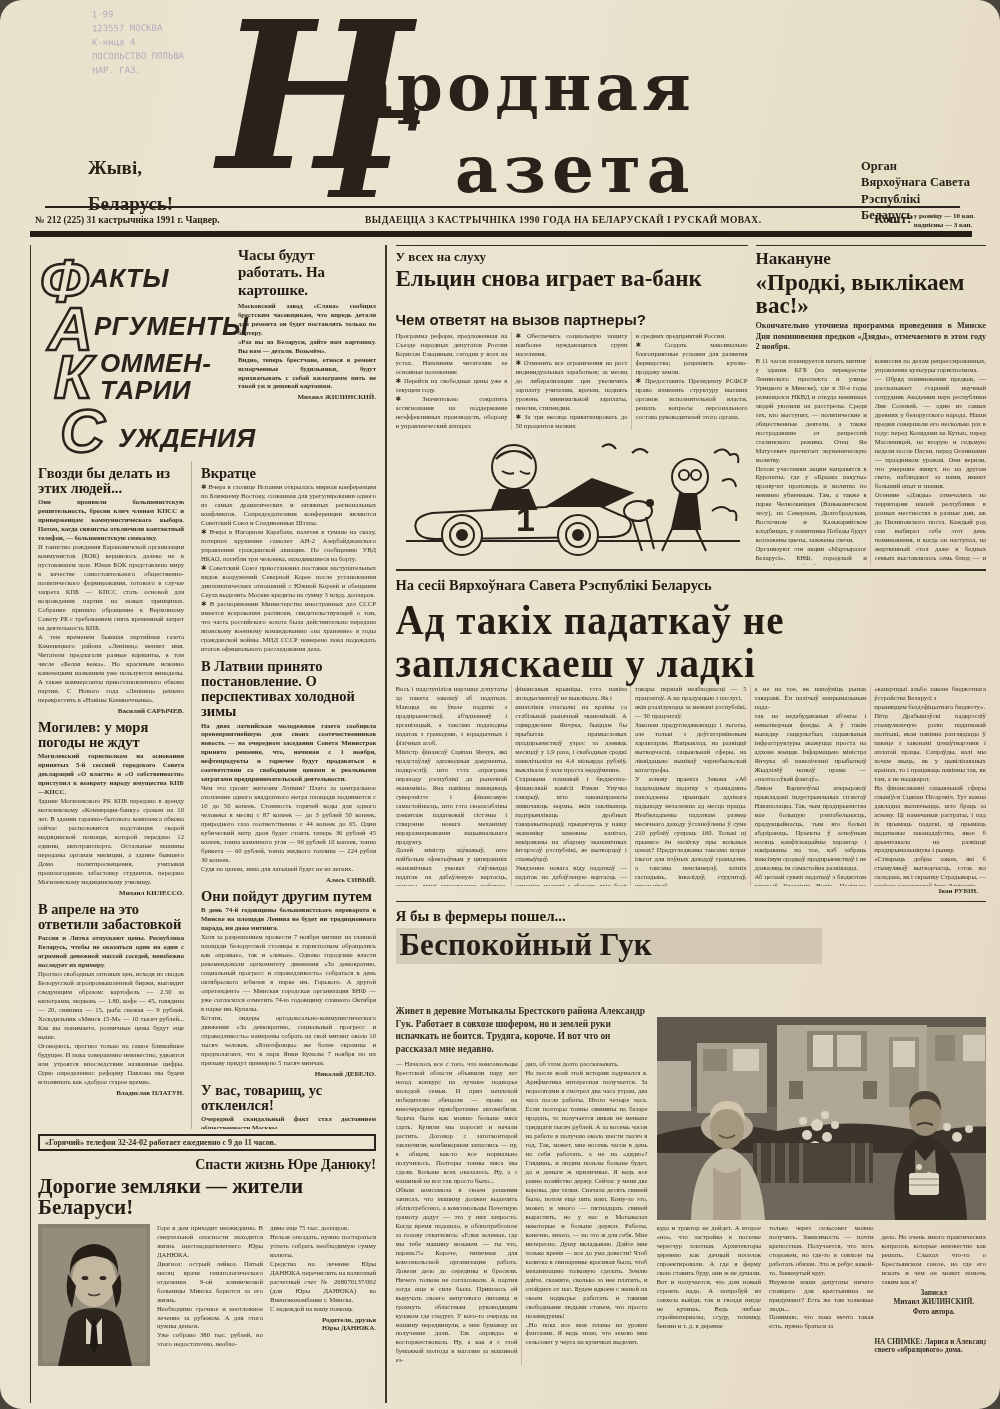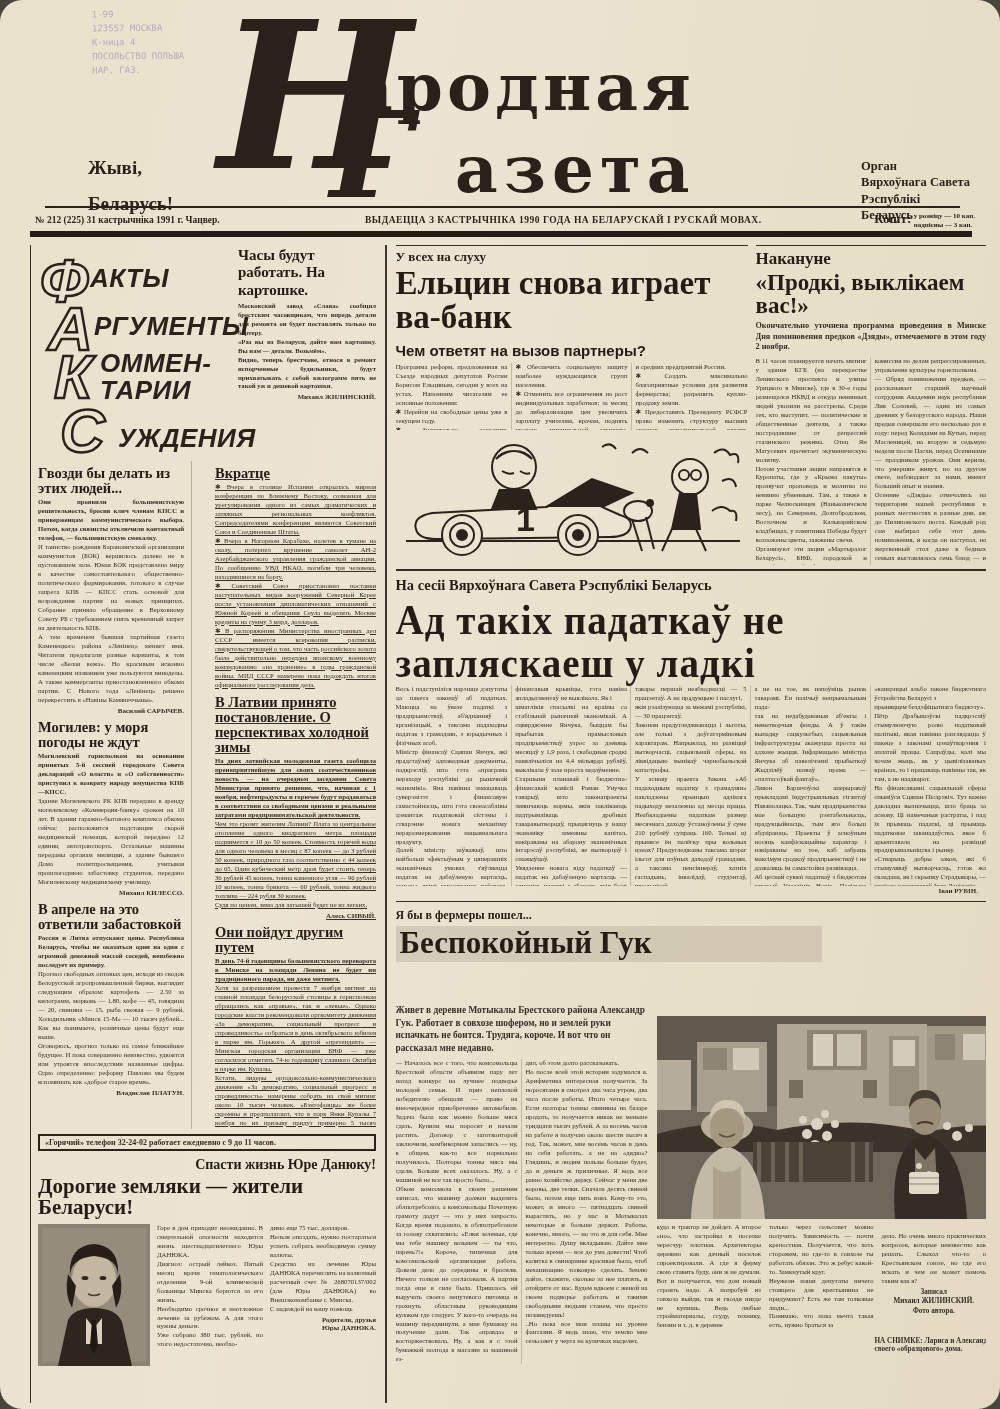--- a/index.html
+++ b/index.html
@@ -44,51 +44,51 @@
   .faks{position:relative;width:200px;flex:none;font-family:"Liberation Sans",sans-serif;}
   .faks-letter{position:absolute;font:italic 900 62px "Liberation Sans",sans-serif;
                color:#ece4d1;-webkit-text-stroke:2.5px #2a221b;}
   .faks-word{position:absolute;font:italic 800 26px "Liberation Sans",sans-serif;color:#2a221b;letter-spacing:.5px;}
   .chasy{flex:1;overflow:hidden;padding-top:2px;}
   .chasy .headline{font-size:15px;line-height:1.15;}
   .chasy .body{font-weight:bold;margin-top:3px;}
   
   .left-grid{display:flex;gap:7px;height:668px;overflow:hidden;flex:none;margin-top:4px;}
   .subA{width:146px;flex:none;overflow:hidden;}
-  .subB{flex:1;border-left:1px solid #b9ae96;padding-left:23px;overflow:hidden;text-decoration:underline;}
+  .subB{flex:1;border-left:1px solid #b9ae96;padding-left:9px;overflow:hidden;}
   .hotline{flex:none;border:2px solid #2a221b;margin-top:5px;padding:2px 5px;font-size:8px;font-weight:bold;}
   
   .danyuk{flex:1;overflow:hidden;margin-top:6px;}
   .danyuk .kicker{font-size:14px;text-align:right;}
   .danyuk .headline{font-size:21px;margin:3px 0 5px;}
   .danyuk-row{display:flex;gap:7px;}
   .danyuk-photo{width:112px;height:142px;flex:none;background:#8d8475;}
   .danyuk-col{flex:1;overflow:hidden;}
   
   .toprow{display:flex;gap:8px;height:320px;overflow:hidden;flex:none;}
   .yeltsin{width:352px;flex:none;display:flex;flex-direction:column;overflow:hidden;border-top:1.5px solid #352c24;padding-top:3px;}
   .yeltsin .kicker{font-size:13px;}
-  .yeltsin .headline{font-size:33px;margin:2px 0 8px;}
+  .yeltsin .headline{font-size:23px;margin:2px 0 21px;}
   .yeltsin .sub{font-family:"Liberation Sans",sans-serif;font-size:15px;font-weight:bold;color:#241c15;margin-bottom:4px;}
   .cols3{column-count:3;column-gap:8px;column-rule:1px solid #c4b99f;height:152px;overflow:hidden;}
   .cartoon{flex:1;margin-top:3px;}
   .prodki{flex:1;overflow:hidden;border-top:1.5px solid #352c24;padding-top:3px;}
   .prodki .kicker{font-size:17px;}
   .prodki .headline{font-size:23px;margin:2px 0 3px;}
   .prodki .lead{font-size:8.2px;line-height:1.3;margin-bottom:4px;}
   .cols2p{column-count:2;column-gap:8px;column-rule:1px solid #c4b99f;height:218px;overflow:hidden;}
   
   .tax{flex:none;height:322px;overflow:hidden;display:flex;flex-direction:column;}
   .tax .kicker{font-size:14.5px;margin-top:2px;}
   .tax .headline{font-size:39px;letter-spacing:1px;transform:scaleY(1.08);transform-origin:left top;margin:4px 0 8px;}
   .cols5{column-count:5;column-gap:8px;column-rule:1px solid #c4b99f;flex:1;overflow:hidden;font-size:6.5px;}
   .tax .byline{margin:1px 8px 2px 0;}
   
   .guk{flex:1;overflow:hidden;display:flex;flex-direction:column;}
-  .guk .kicker{font-size:12px;margin-top:2px;}
+  .guk .kicker{font-size:15px;margin-top:2px;}
   .guk .headline{font-size:31px;background:rgba(60,50,40,.13);display:inline-block;padding:1px 170px 3px 4px;margin:3px 0 4px;}
   .guk-grid{display:flex;gap:9px;flex:1;overflow:hidden;align-items:center;}
   .guk-left{width:252px;flex:none;display:flex;flex-direction:column;overflow:hidden;}
   .guk-left .lead{font-size:9.3px;line-height:1.35;margin-bottom:5px;}
   .gcols2{column-count:2;column-gap:8px;column-rule:1px solid #c4b99f;flex:1;overflow:hidden;}
   .guk-right{flex:1;display:flex;flex-direction:column;overflow:hidden;}
   .guk-photo{width:100%;height:203px;flex:none;background:#7d7568;}
   .gcols3{column-count:3;column-gap:8px;flex:none;height:112px;overflow:hidden;margin-top:4px;}
   .guk .byline{text-align:center;font-size:7.2px;}
   .caption{font-size:7.2px;font-weight:bold;text-align:left;margin:2px 0 0 218px;width:140px;}

